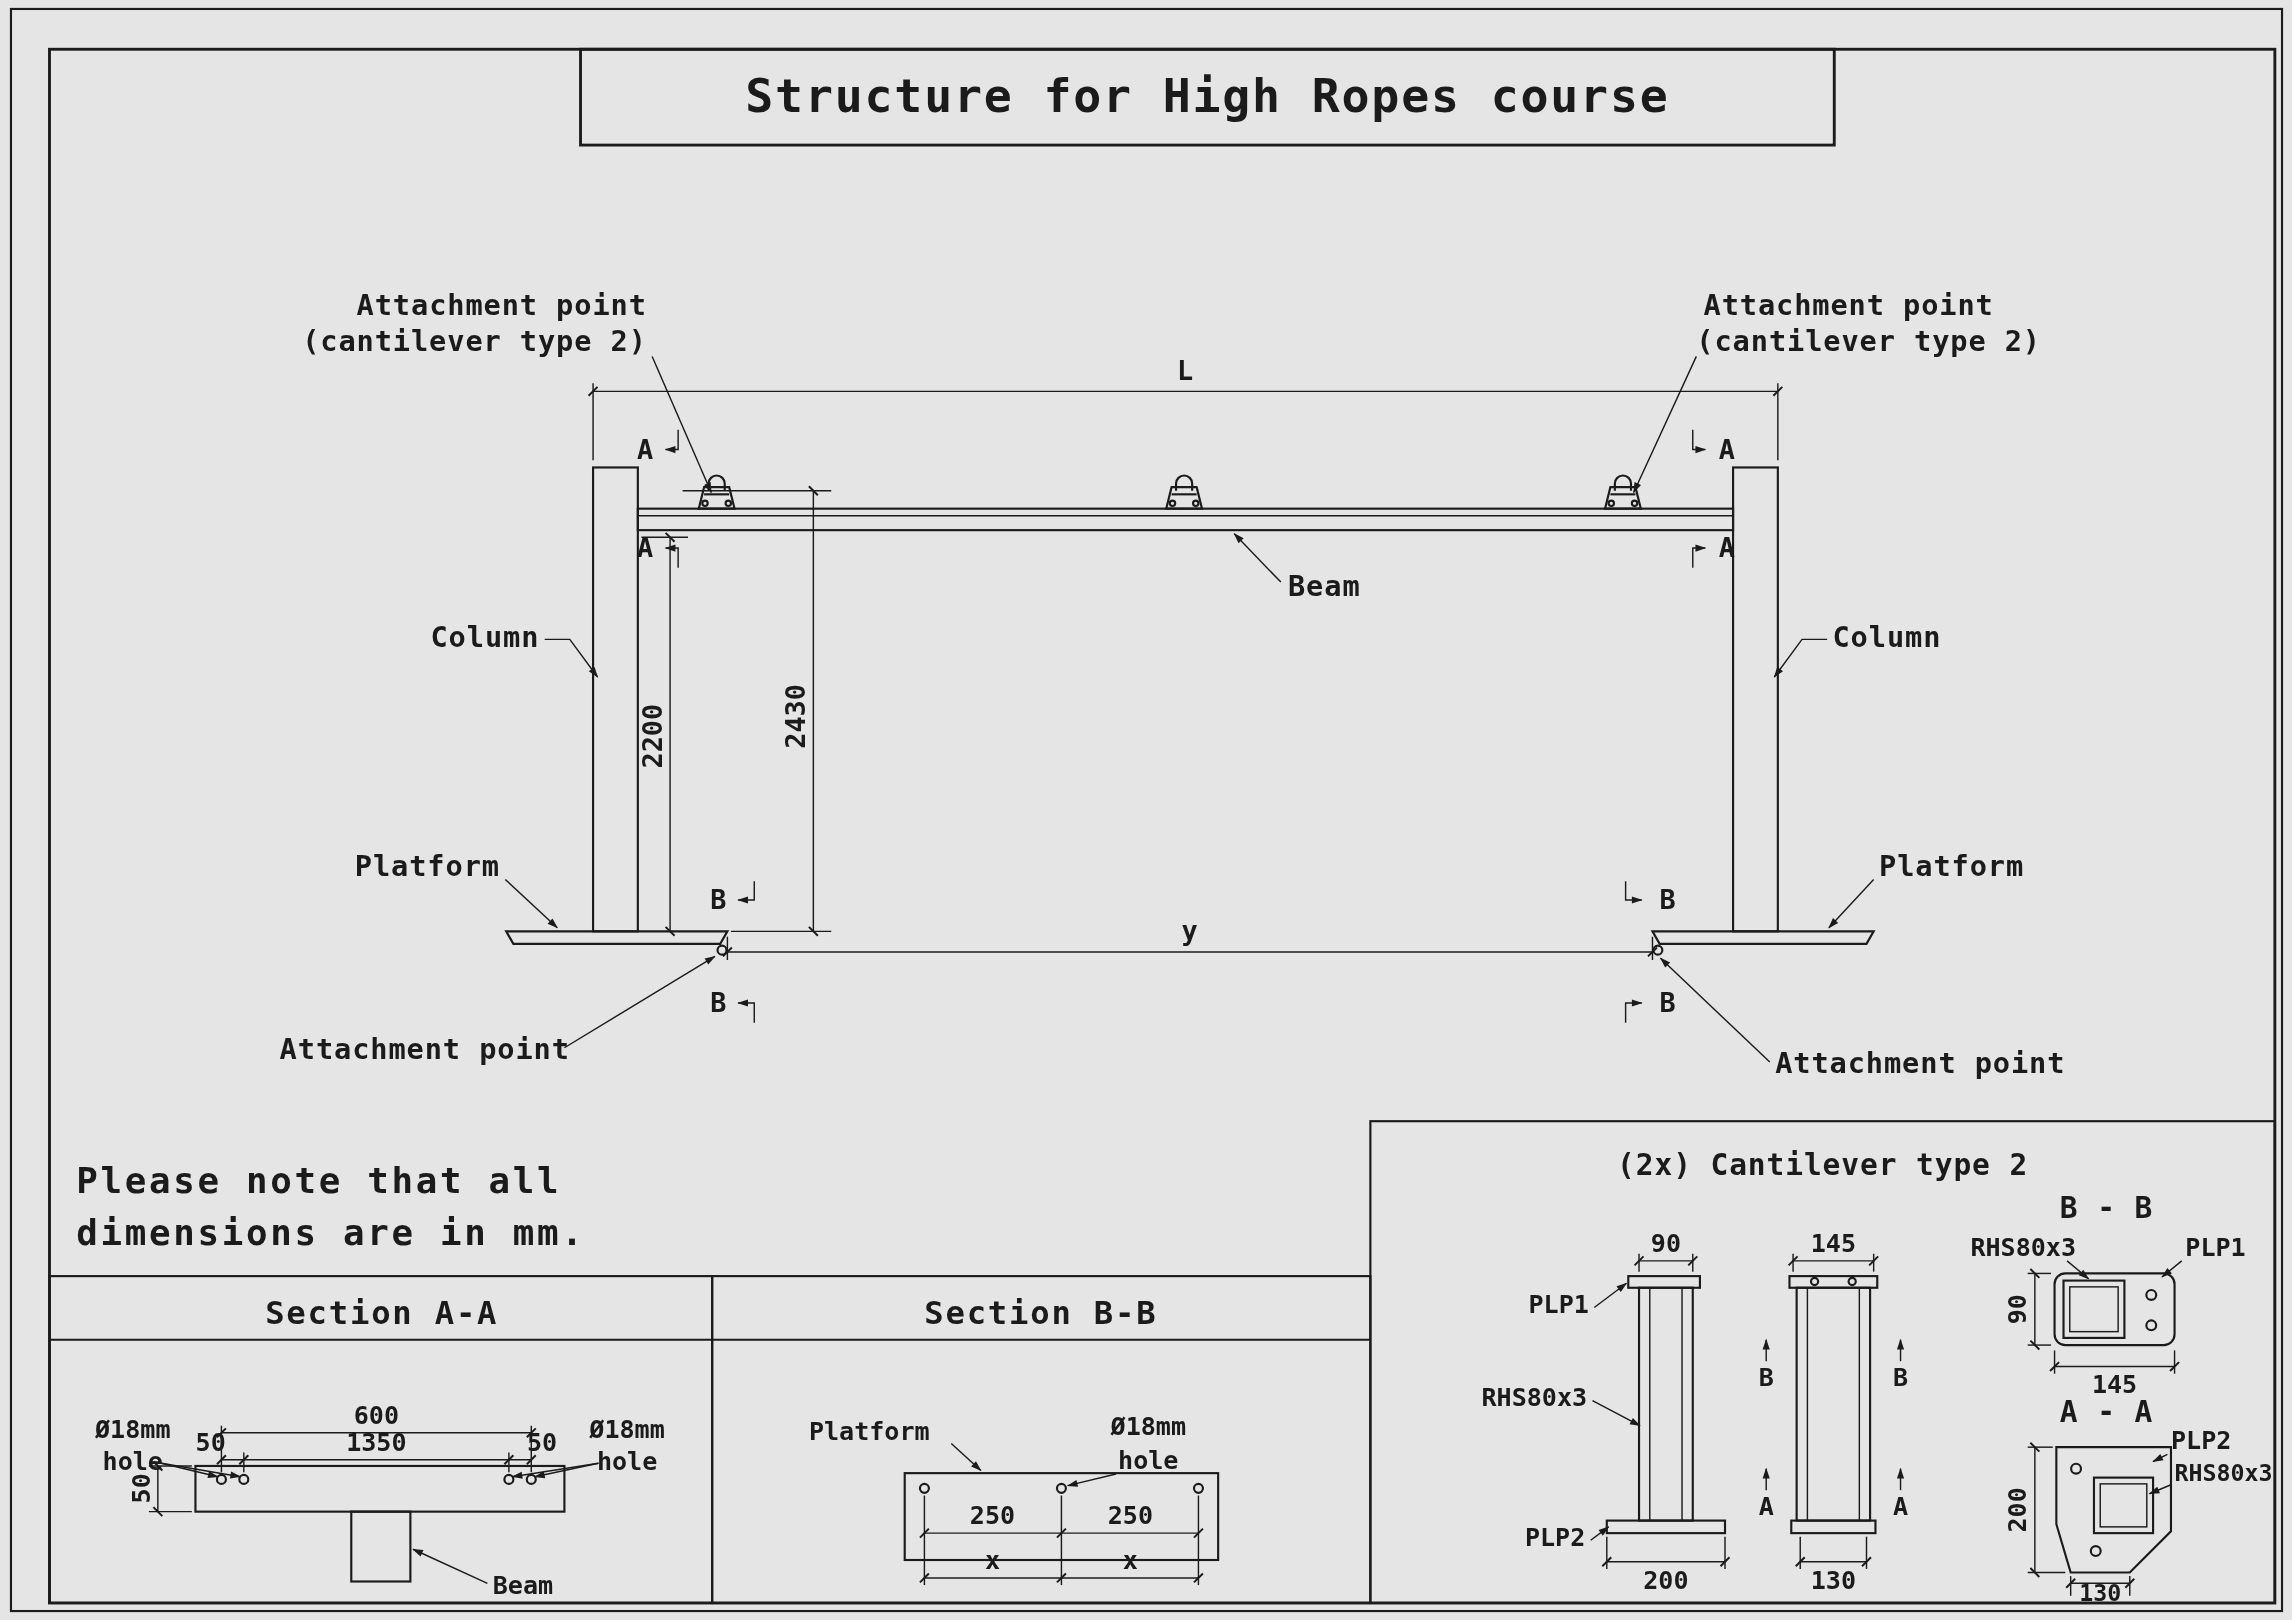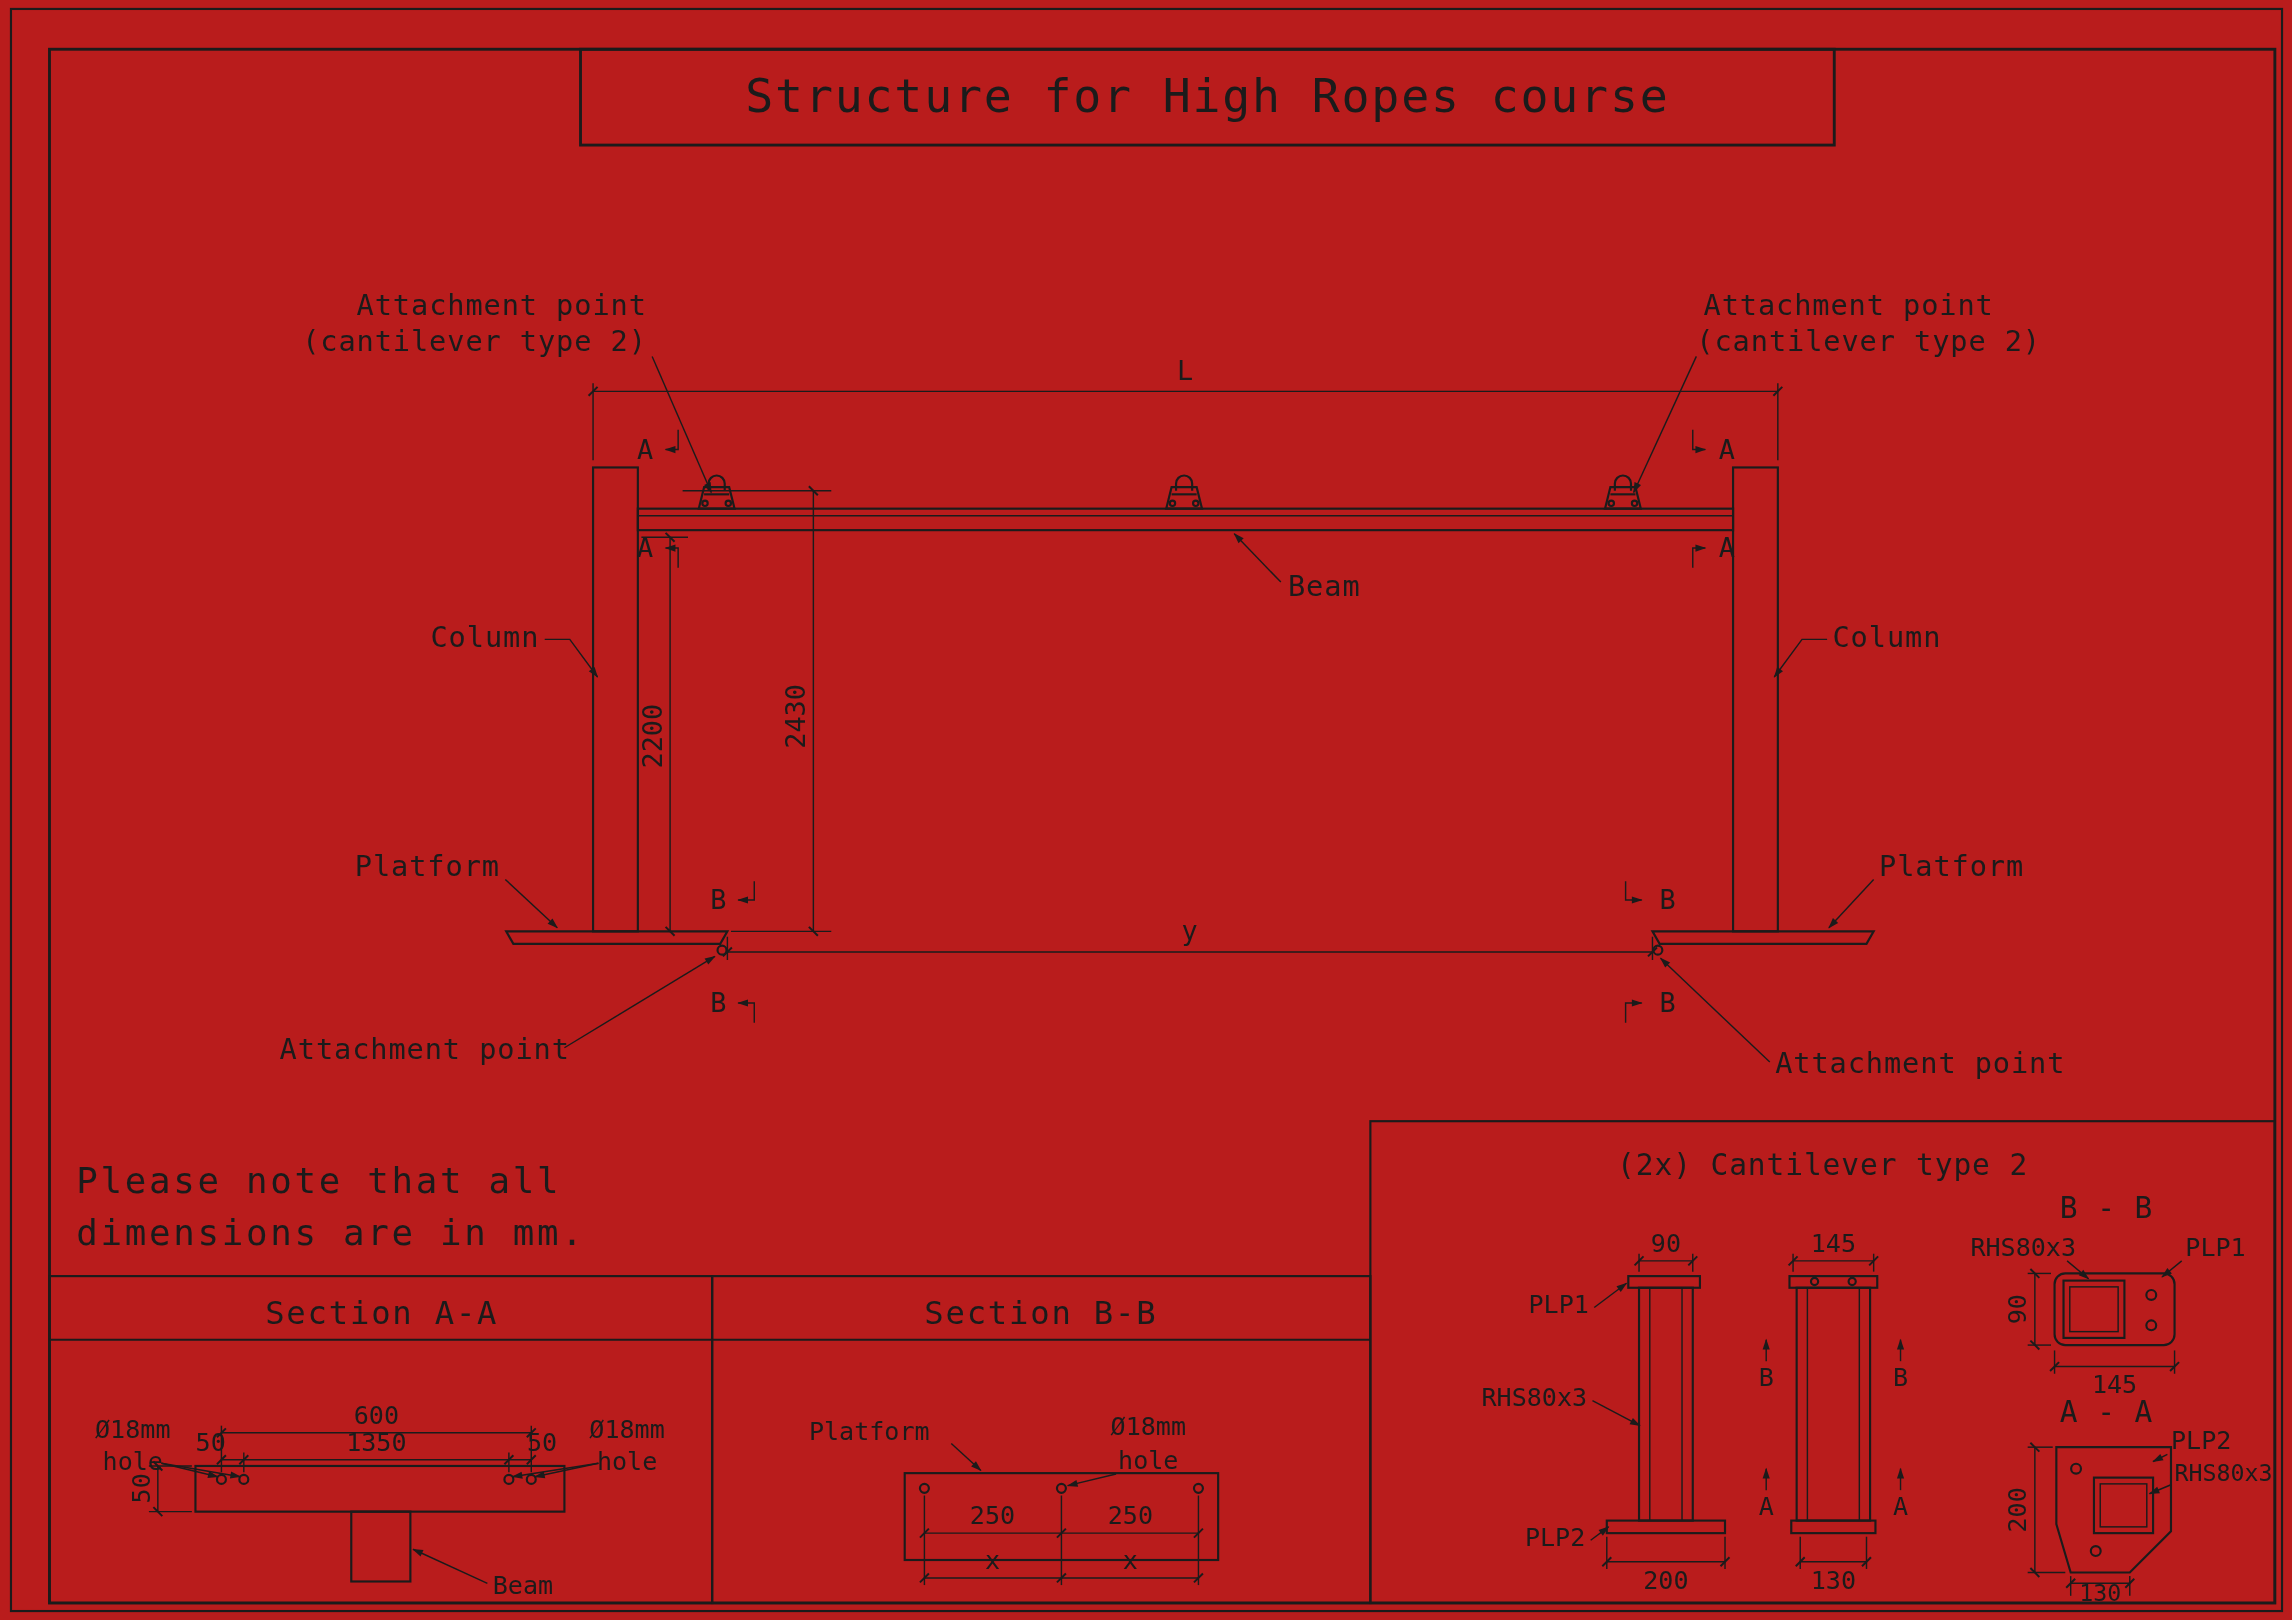--- a/index.html
+++ b/index.html
@@ -1,16 +1,16 @@
 <!DOCTYPE html>
 <html style="font-size:14.3px"><head>
 <meta charset="utf-8">
 <style>
   html,body{margin:0;padding:0;background:#ffffff;}
-  .sheet{width:2293px;height:1620px;background:#b91c1c;position:relative;}
+  .sheet{width:2293px;height:1620px;background:#e5e5e5;position:relative;font-weight:bold;}
   svg{display:block;}
   text{font-family:"DejaVu Sans Mono","Liberation Mono",monospace;fill:#1b1b1b;}
   .g2{stroke:#1b1b1b;stroke-width:2.4;fill:none;}
   .g3{stroke:#1b1b1b;stroke-width:3.2;fill:none;}
   .d{stroke:#1b1b1b;stroke-width:1.6;fill:none;}
   .mt{stroke:#1b1b1b;stroke-width:2.2;}
   .t-title{font-size:52px;letter-spacing:2px;}
   .t-note{font-size:40px;letter-spacing:3px;}
   .t-sec{font-size:36px;letter-spacing:2px;}
   .t-sub{font-size:33px;letter-spacing:1px;}

